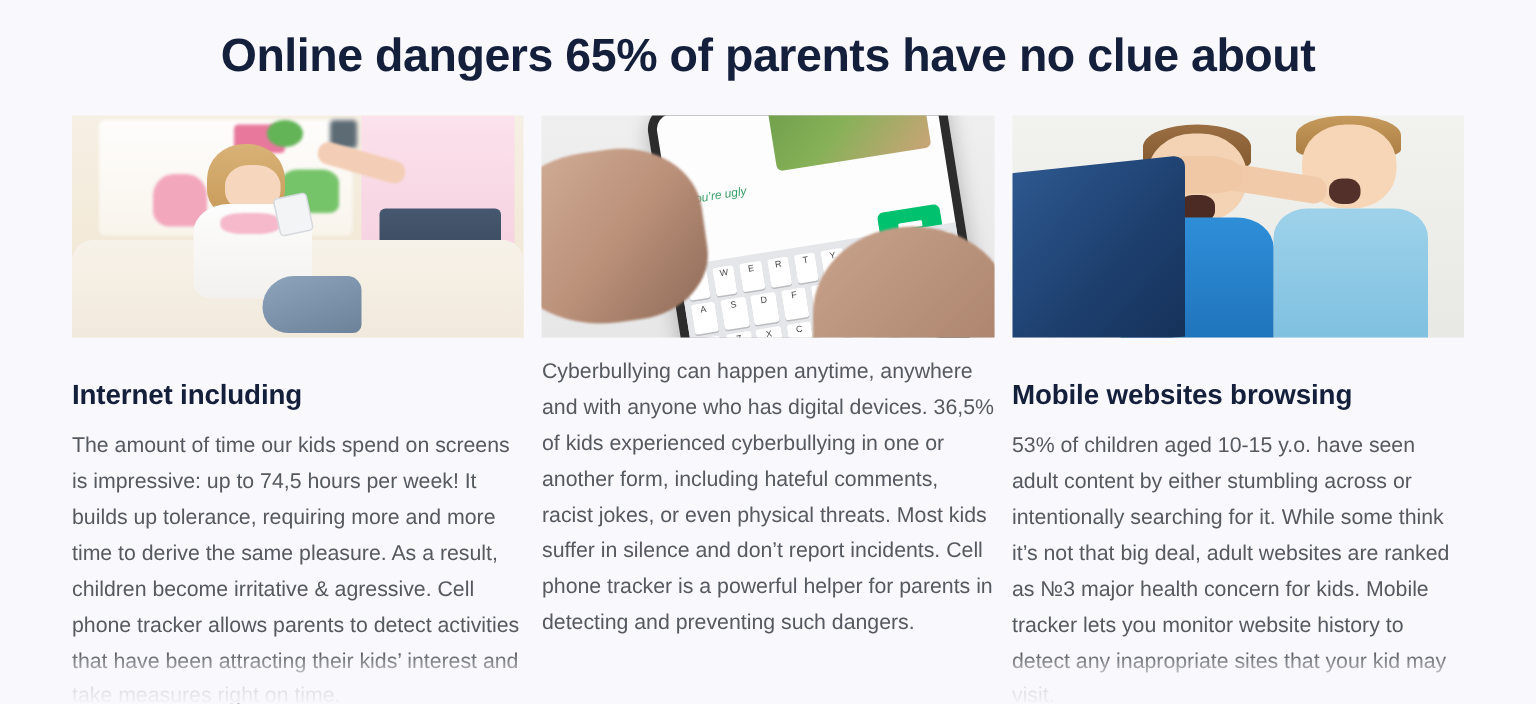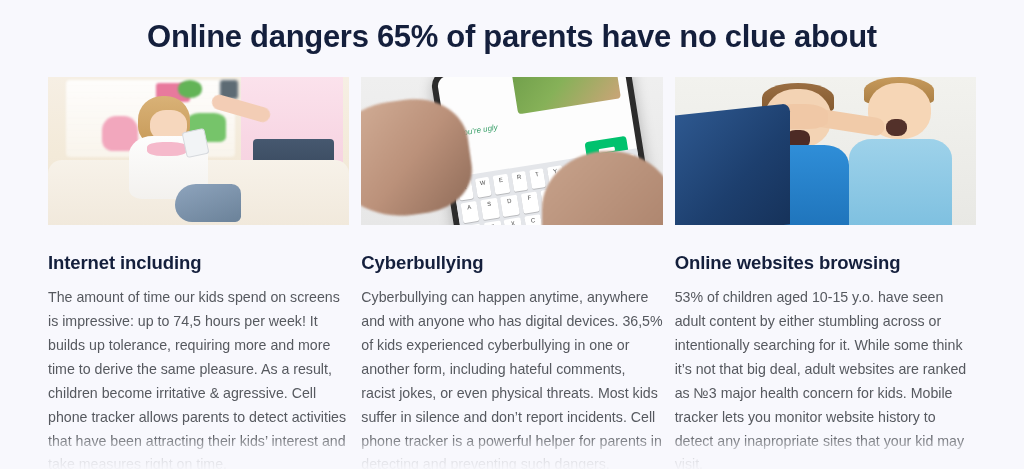--- a/index.html
+++ b/index.html
@@ -354,38 +354,37 @@
                 <div class="key">N</div>
                 <div class="key">M</div>
                 <div class="key">⌫</div>
               </div>
             </div>
           </div>
         </div>
         <div class="finger"></div>
         <div class="thumb"></div>
       </div>
-      <h2 class="card-title">Cyberbullying</h2>
       <p class="card-body">Cyberbullying can happen anytime, anywhere and with anyone who has digital devices. 36,5% of kids experienced cyberbullying in one or another form, including hateful comments, racist jokes, or even physical threats. Most kids suffer in silence and don’t report incidents. Cell phone tracker is a powerful helper for parents in detecting and preventing such dangers.</p>
     </div>
 
     <div class="card">
       <div class="photo ph3">
         <div class="boyB-hair"></div>
         <div class="boyB-head"></div>
         <div class="boyB-mouth"></div>
         <div class="boyB-body"></div>
         <div class="boyA-hair"></div>
         <div class="boyA-head"></div>
         <div class="boyA-mouth"></div>
         <div class="boyA-body"></div>
         <div class="cover-arm"></div>
         <div class="cover-hand"></div>
         <div class="laptop"></div>
       </div>
-      <h2 class="card-title">Online websites browsing</h2>
+      <h2 class="card-title">Mobile websites browsing</h2>
       <p class="card-body">53% of children aged 10-15 y.o. have seen adult content by either stumbling across or intentionally searching for it. While some think it’s not that big deal, adult websites are ranked as №3 major health concern for kids. Mobile tracker lets you monitor website history to detect any inapropriate sites that your kid may visit.</p>
     </div>
 
   </div>
 
   <div class="fade"></div>
 </div>
 
 </body></html>

